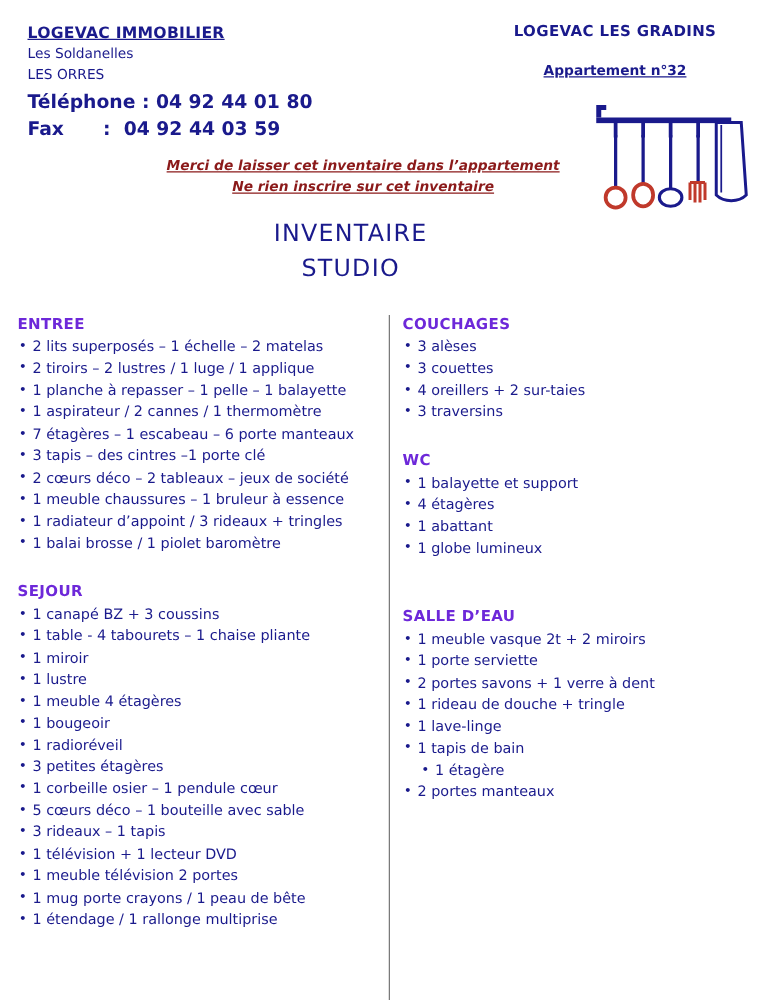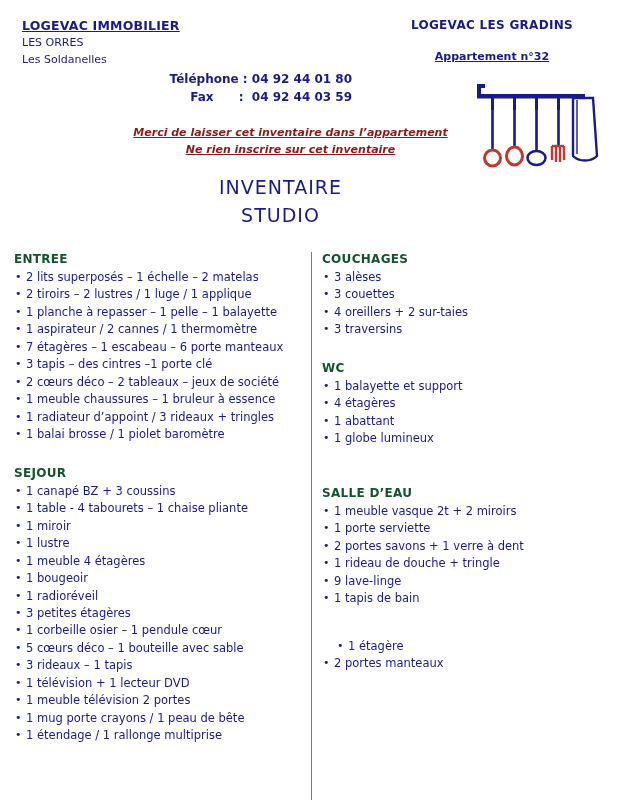--- a/index.html
+++ b/index.html
@@ -42,26 +42,25 @@
     color: #1a1a8c;
     margin-bottom: 3px;
   }
   .agency-line {
     font-size: 11px;
     color: #1a1a8c;
     margin-bottom: 2px;
     line-height: 1.35;
   }
   .agency-contact {
-    font-size: 12px;
+    font-size: 15px;
     font-weight: bold;
     color: #1a1a8c;
     line-height: 1.5;
     white-space: pre;
-    text-align: right;
   }
   .hdr-right {
     position: absolute;
     left: 345px;
     top: 0;
     width: 250px;
     text-align: center;
   }
   .building-name {
     font-size: 12px;
@@ -150,21 +149,21 @@
     width: 1px;
     height: 548px;
     background: #7a7a7a;
   }
   .section {
     margin-bottom: 12px;
   }
   .section-title {
     font-size: 12px;
     font-weight: bold;
-    color: #14532d;
+    color: #6d28d9;
     letter-spacing: 0.3px;
     margin-bottom: 3px;
   }
   ul.items {
     list-style: none;
     margin: 0;
     padding: 0;
   }
   ul.items li {
     font-size: 11.5px;
@@ -176,38 +175,37 @@
   }
   ul.items li::before {
     content: "\2022";
     position: absolute;
     left: 1px;
     top: 0;
     font-size: 11px;
   }
   ul.items li.indent {
     padding-left: 26px;
-    margin-top: 30px;
   }
   ul.items li.indent::before {
     left: 15px;
   }
   .spacer-sm { height: 10px; }
   .spacer-md { height: 26px; }
 </style>
 </head>
 <body>
 
 <div class="page">
 
   <div class="header">
     <div class="hdr-left">
       <div class="agency-name">LOGEVAC IMMOBILIER</div>
+      <div class="agency-line">Les Soldanelles</div>
       <div class="agency-line">LES ORRES</div>
-      <div class="agency-line">Les Soldanelles</div>
       <div class="agency-contact">Téléphone : 04 92 44 01 80</div>
       <div class="agency-contact">Fax      :  04 92 44 03 59</div>
     </div>
     <div class="hdr-right">
       <div class="building-name">LOGEVAC LES GRADINS</div>
       <div class="apt-number">Appartement n°32</div>
     </div>
   </div>
 
   <div class="notice">
@@ -319,21 +317,21 @@
 
       <div class="spacer-md"></div>
 
       <div class="section">
         <div class="section-title">SALLE D’EAU</div>
         <ul class="items">
           <li>1 meuble vasque 2t + 2 miroirs</li>
           <li>1 porte serviette</li>
           <li>2 portes savons + 1 verre à dent</li>
           <li>1 rideau de douche + tringle</li>
-          <li>9 lave-linge</li>
+          <li>1 lave-linge</li>
           <li>1 tapis de bain</li>
           <li class="indent">1 étagère</li>
           <li>2 portes manteaux</li>
         </ul>
       </div>
     </div>
   </div>
 
 </div>
 

